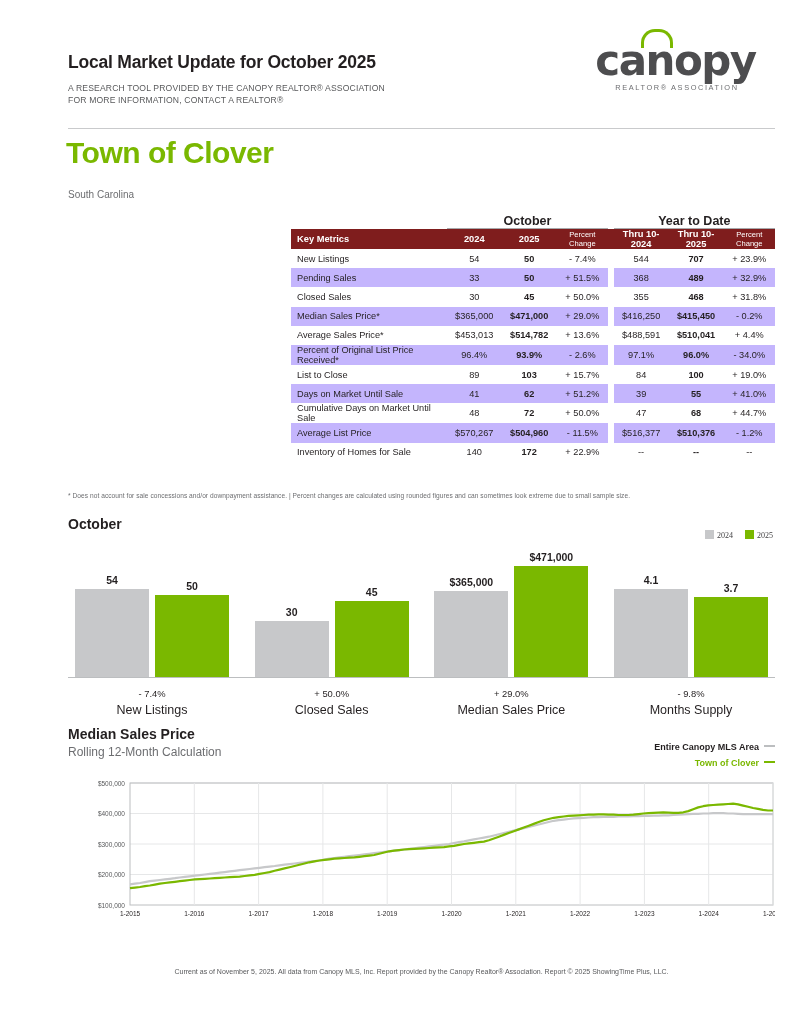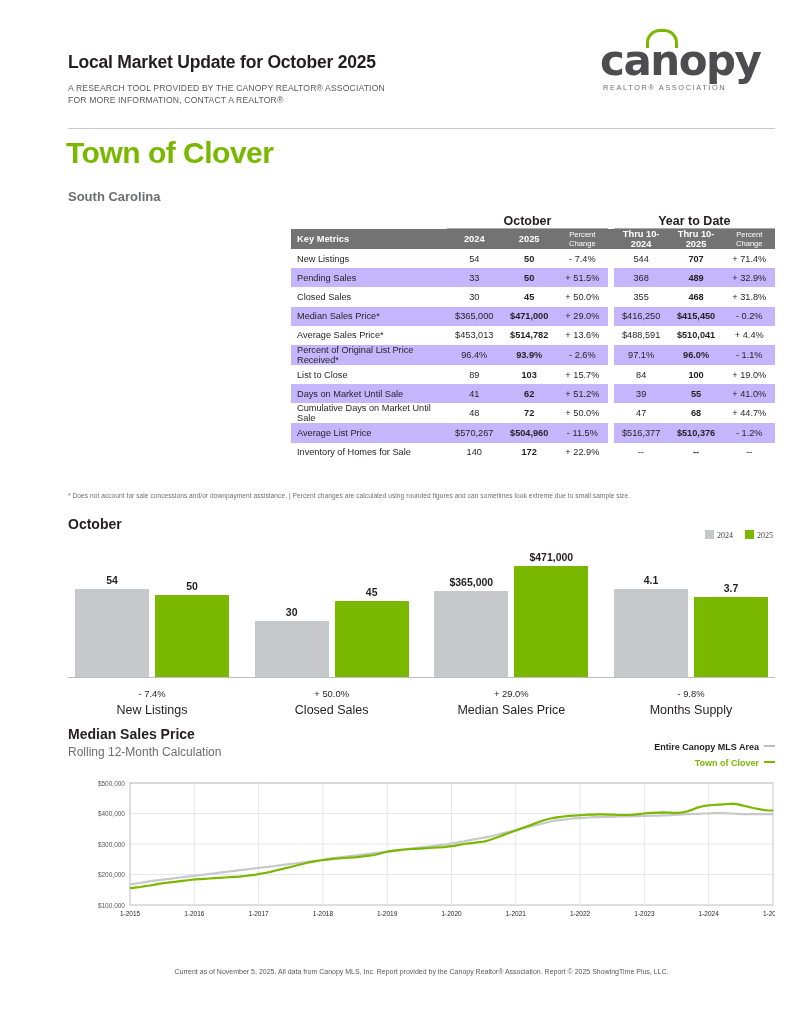--- a/index.html
+++ b/index.html
@@ -40,24 +40,24 @@
   }
   .subtitle {
     margin-top: 9px;
     font-size: 8.6px;
     color: #58595b;
     letter-spacing: 0.15px;
     line-height: 1.45;
   }
   .logo {
     position: absolute;
-    right: 0px;
+    right: 12px;
     top: -12px;
     width: 175px;
-    text-align: left;
+    text-align: center;
   }
   .logo-word {
     font-family: "DejaVu Sans", sans-serif;
     font-size: 42px;
     font-weight: bold;
     color: #4d4d4f;
     letter-spacing: -1.5px;
     line-height: 1;
     position: relative;
     display: inline-block;
@@ -94,23 +94,22 @@
     top: 136px;
     font-size: 30px;
     font-weight: bold;
     color: #7ab800;
     letter-spacing: -0.5px;
   }
   .state-name {
     position: absolute;
     left: 42px;
     top: 189px;
-    font-size: 13px;
+    font-size: 10px;
     color: #6d6e71;
-    font-weight: bold;
   }
 
   
   .table-wrap {
     position: absolute;
     left: 265px;
     top: 214px;
     width: 484px;
   }
   table.metrics {
@@ -127,21 +126,21 @@
     font-weight: bold;
     text-align: center;
     padding: 6px 0 6px 0;
     border-bottom: 1px solid #a7a9ac;
     color: #231f20;
   }
   .grp-head th.sep {
     border-bottom: none;
   }
   .hdr-row td {
-    background: #737373;
+    background: #7f1d1d;
     color: #ffffff;
     font-weight: bold;
     font-size: 9.3px;
     height: 17px;
     text-align: center;
   }
   .hdr-row td.keymetrics {
     text-align: left;
     padding-left: 6px;
   }
@@ -378,21 +377,21 @@
       </tr>
 
       <tr class="data-row">
         <td class="label">New Listings</td>
         <td>54</td>
         <td class="b">50</td>
         <td>- 7.4%</td>
         <td class="spacer"></td>
         <td>544</td>
         <td class="b">707</td>
-        <td>+ 71.4%</td>
+        <td>+ 23.9%</td>
       </tr>
       <tr class="data-row alt">
         <td class="label">Pending Sales</td>
         <td>33</td>
         <td class="b">50</td>
         <td>+ 51.5%</td>
         <td class="spacer"></td>
         <td>368</td>
         <td class="b">489</td>
         <td>+ 32.9%</td>
@@ -428,21 +427,21 @@
         <td>+ 4.4%</td>
       </tr>
       <tr class="data-row alt">
         <td class="label">Percent of Original List Price Received*</td>
         <td>96.4%</td>
         <td class="b">93.9%</td>
         <td>- 2.6%</td>
         <td class="spacer"></td>
         <td>97.1%</td>
         <td class="b">96.0%</td>
-        <td>- 1.1%</td>
+        <td>- 34.0%</td>
       </tr>
       <tr class="data-row">
         <td class="label">List to Close</td>
         <td>89</td>
         <td class="b">103</td>
         <td>+ 15.7%</td>
         <td class="spacer"></td>
         <td>84</td>
         <td class="b">100</td>
         <td>+ 19.0%</td>

